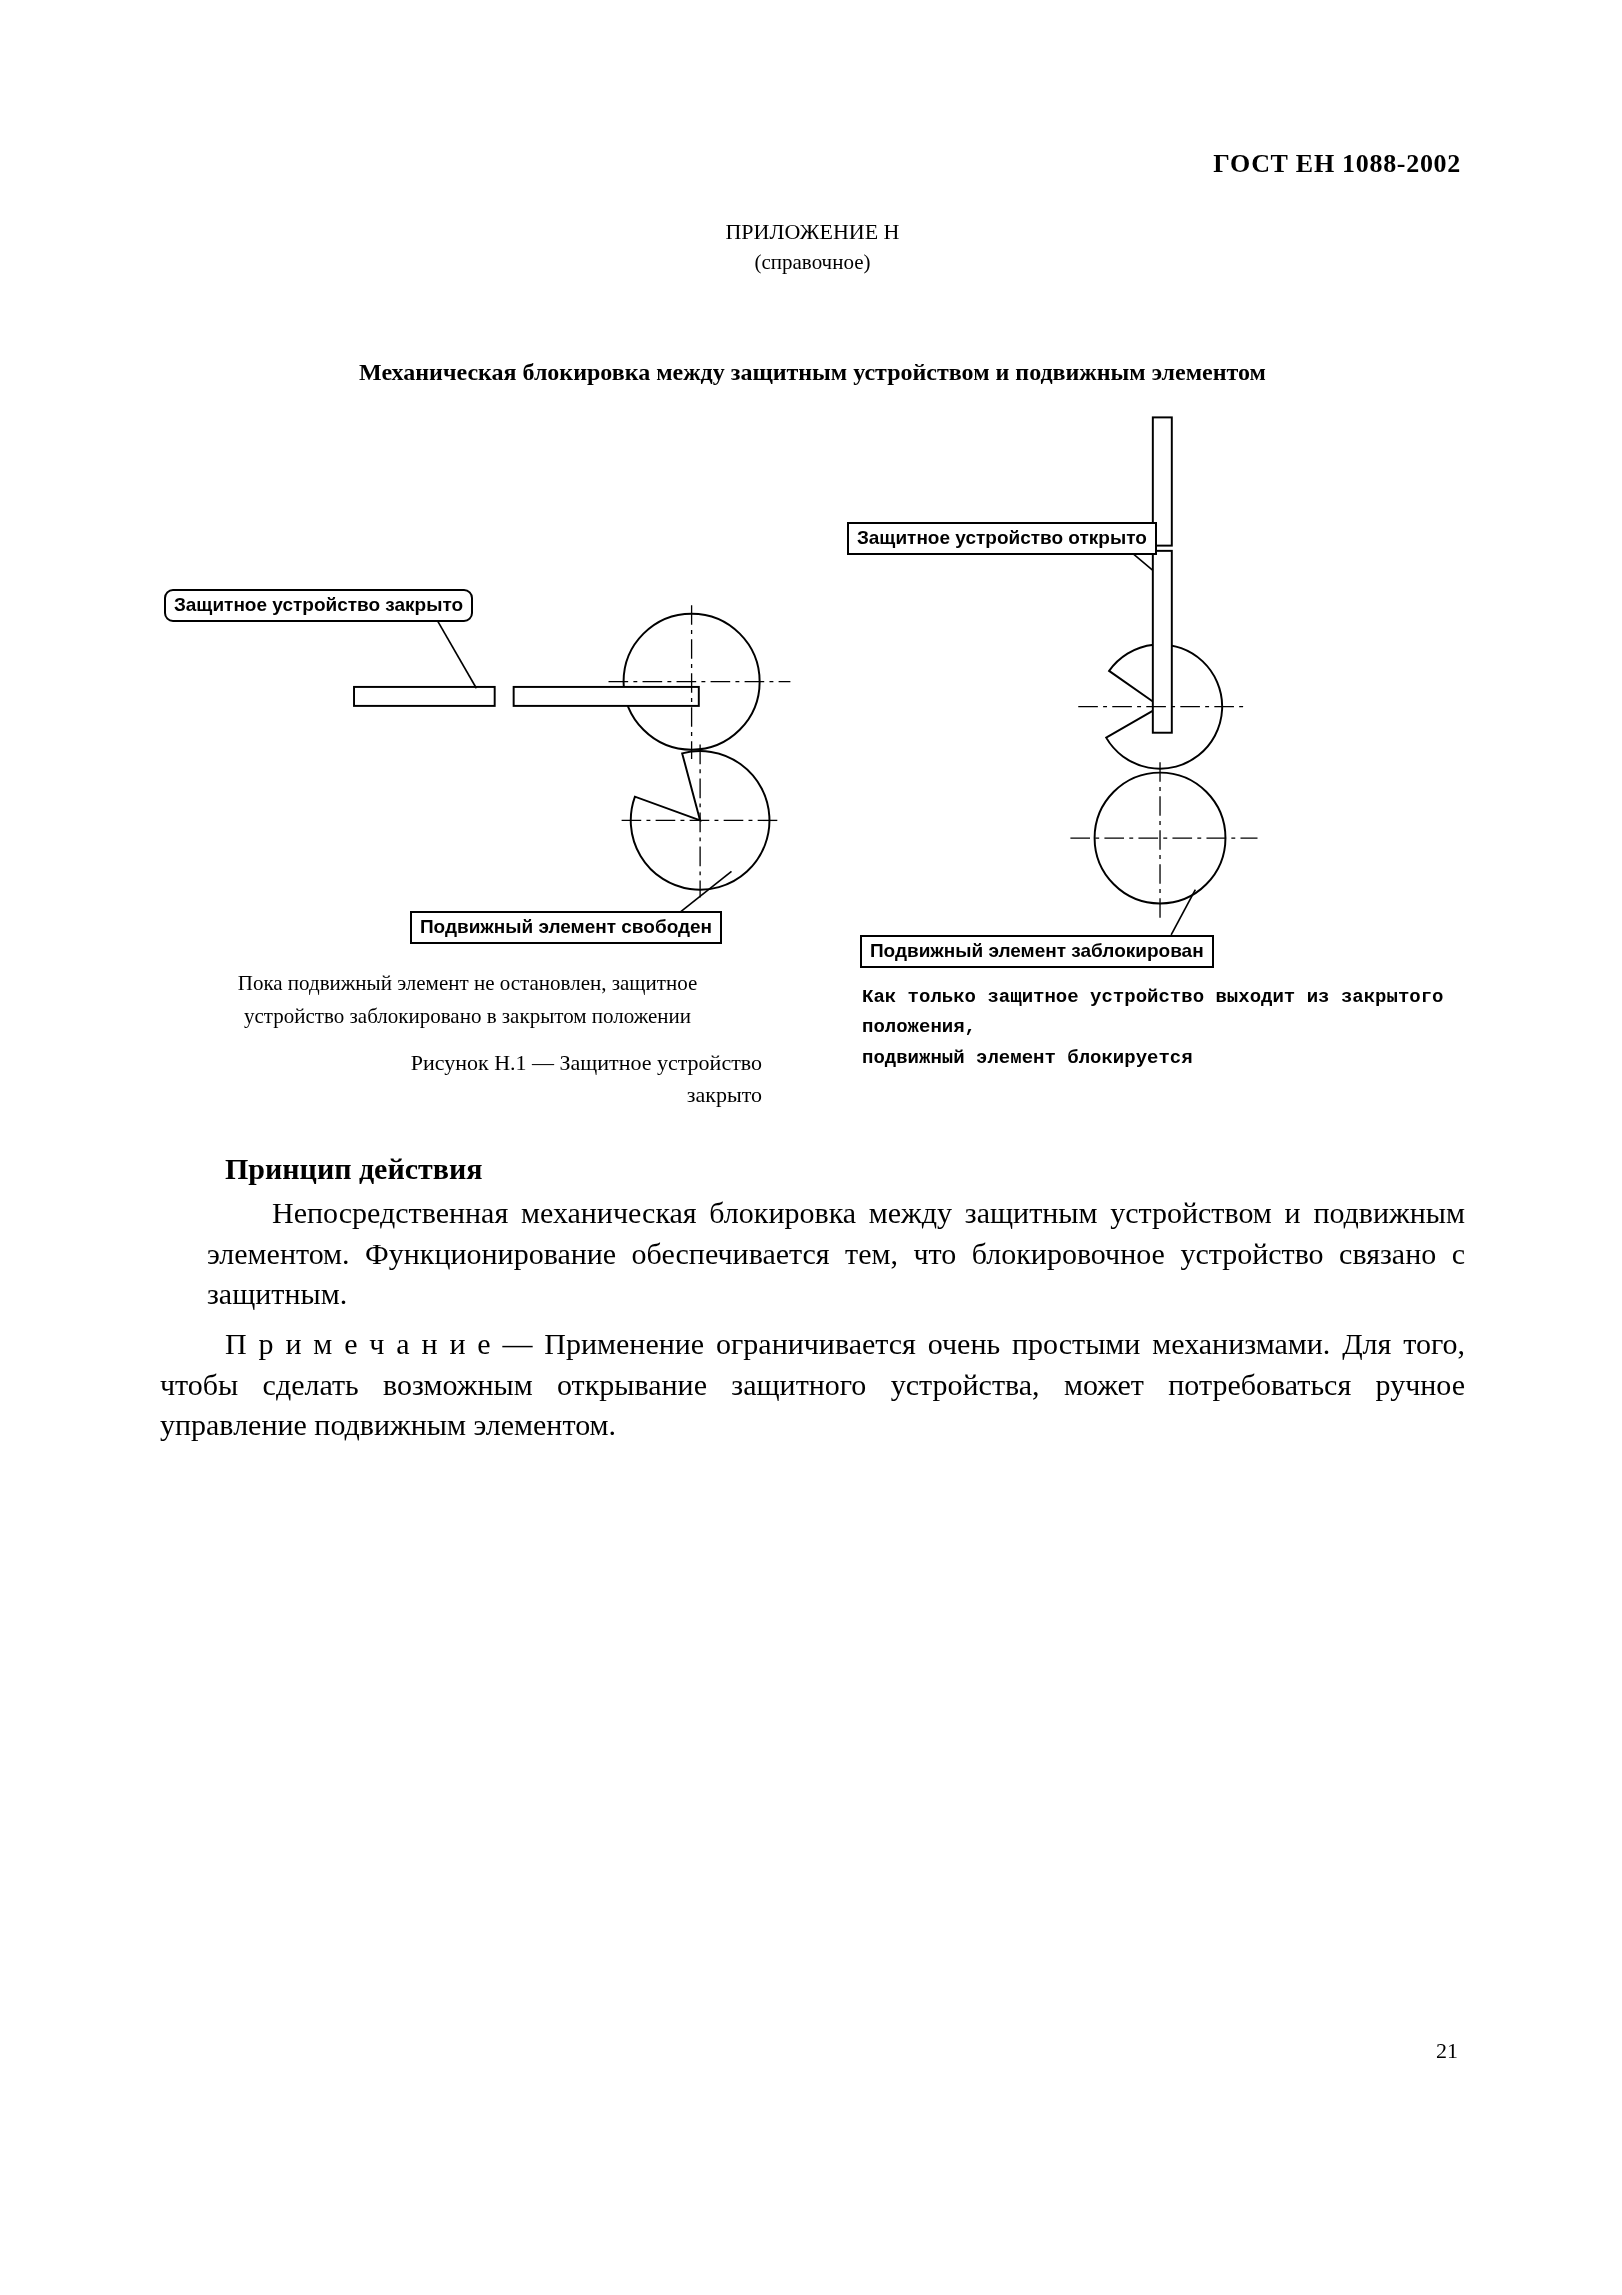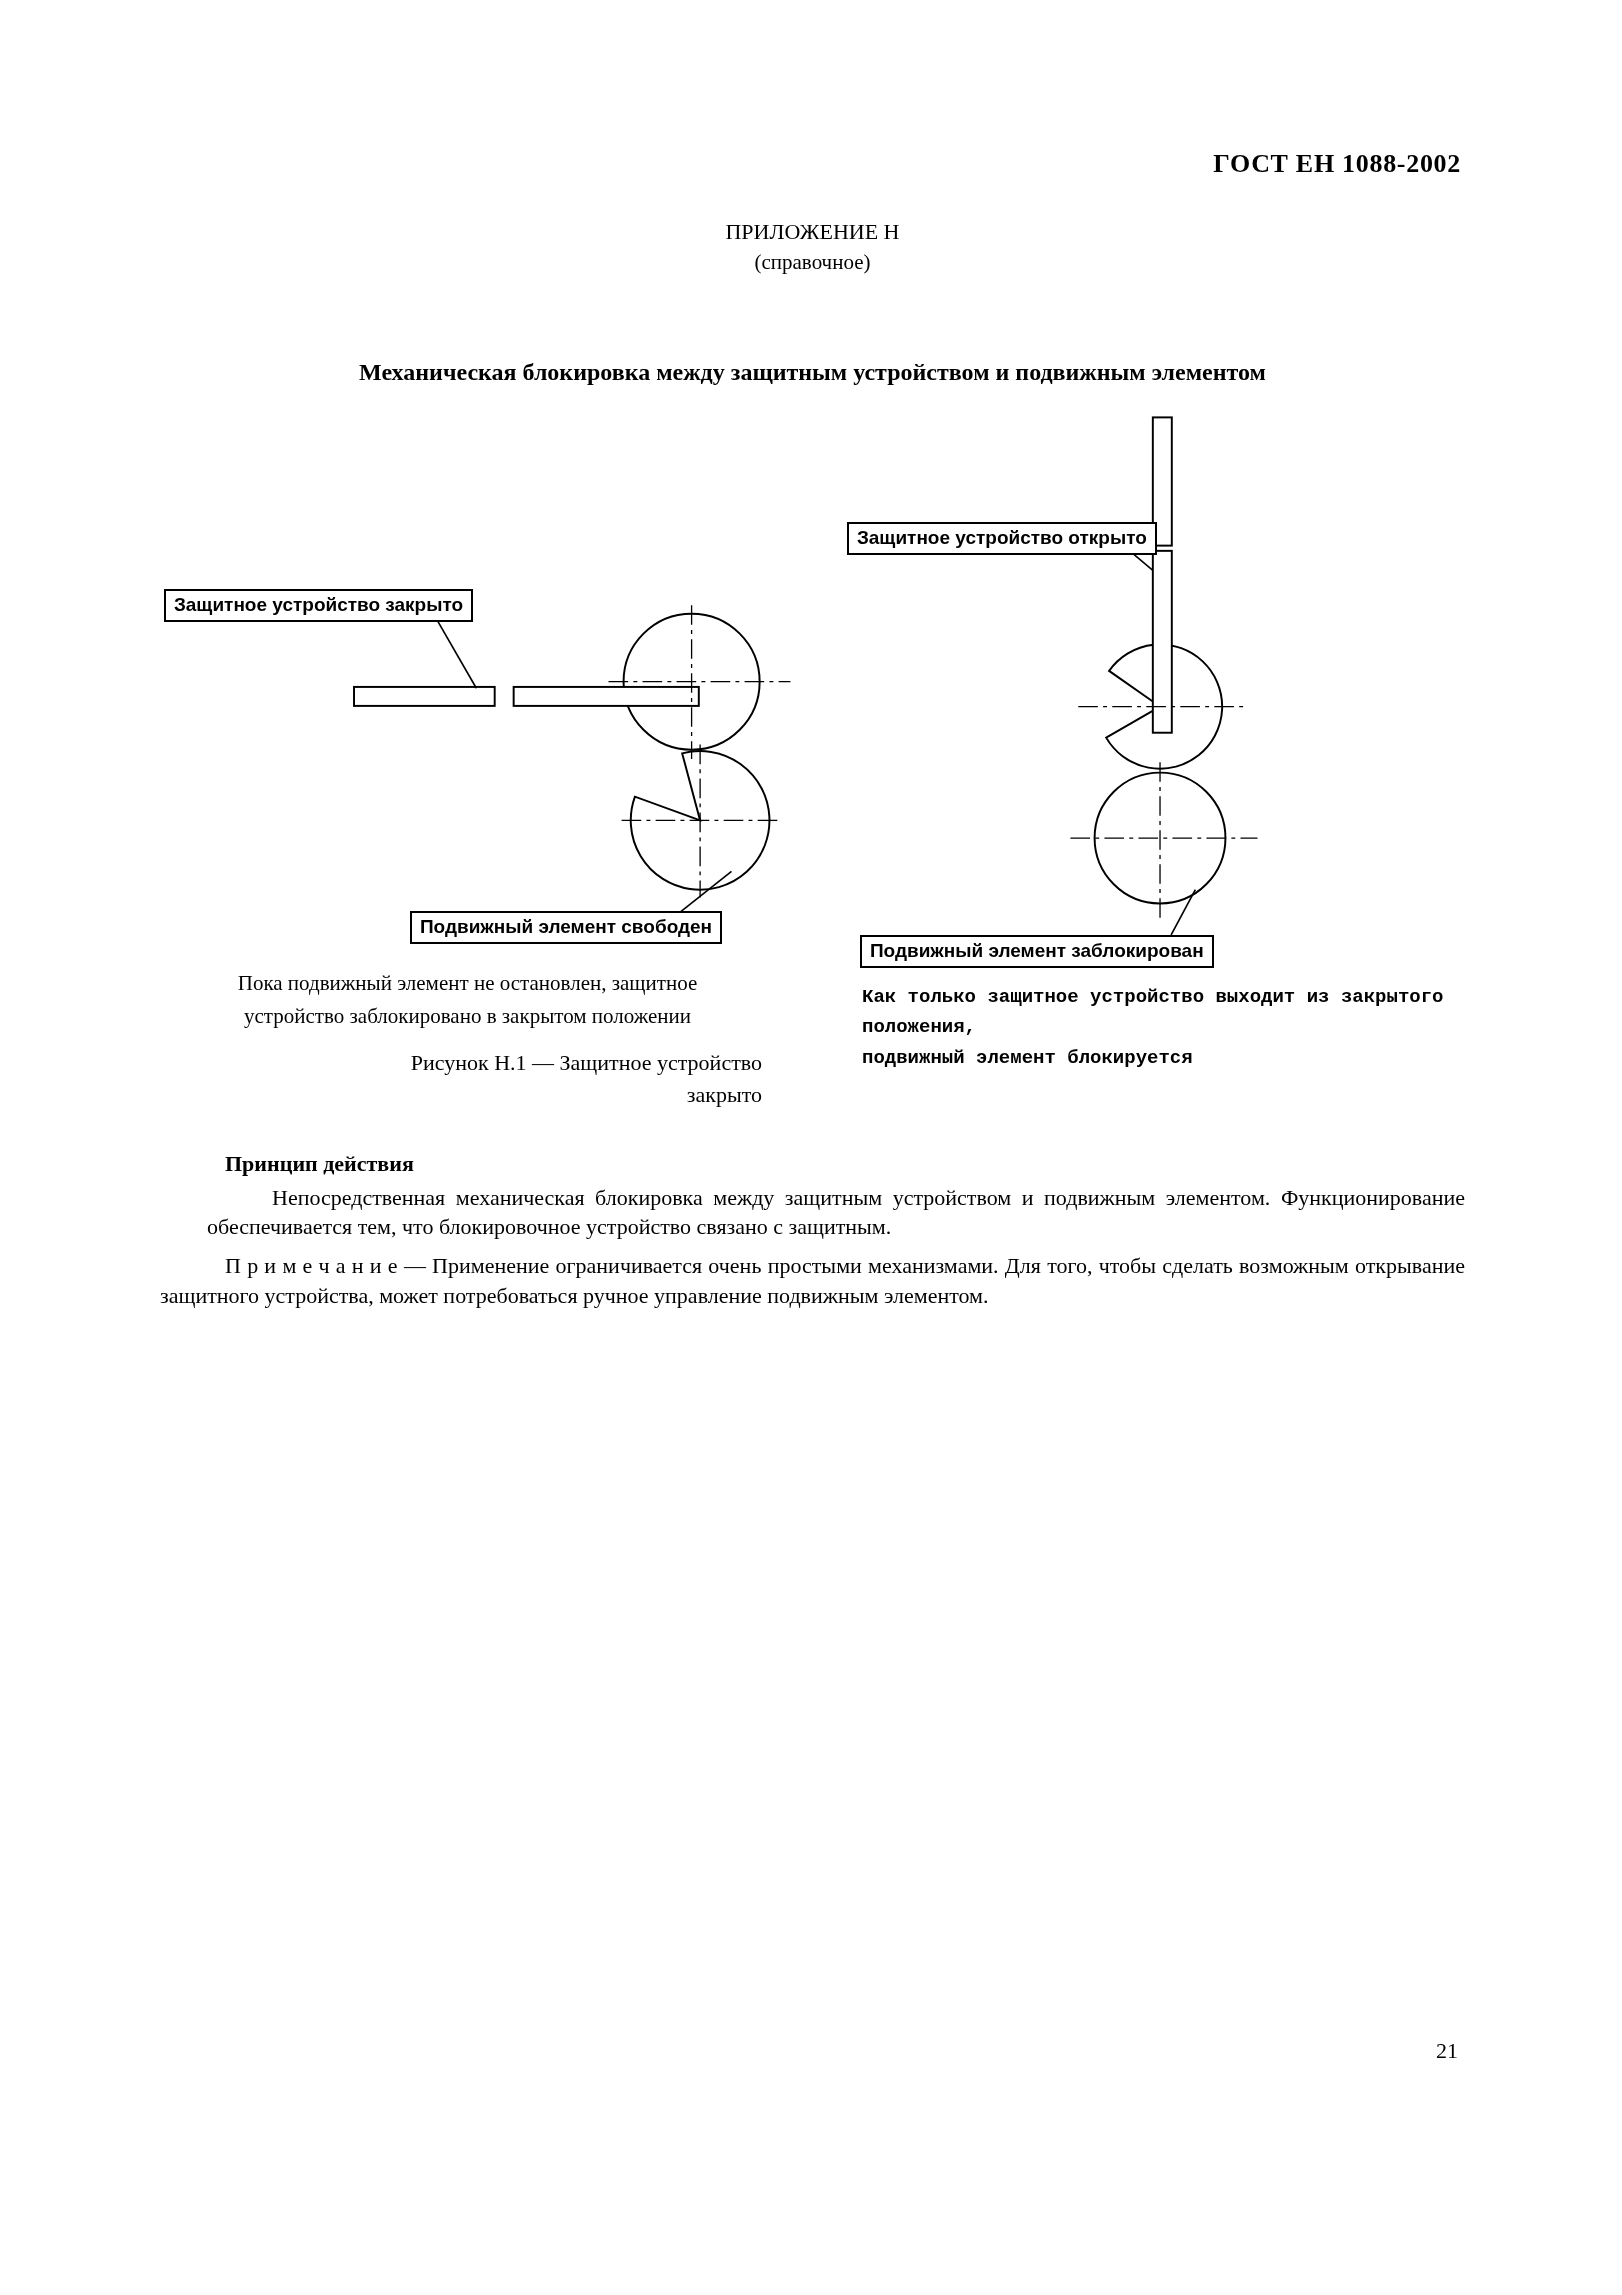--- a/index.html
+++ b/index.html
@@ -52,21 +52,21 @@
     font-weight:bold; font-size:19px; line-height:1.6;
   }
   .figcap {
     position:absolute; width:589px;
     text-align:right; font-size:22px; line-height:1.45;
   }
   .figcap-1 { left:173px; top:1047px; }
   .figcap-2 { left:851px; top:1055px; }
   .body-block {
     position:absolute; left:160px; top:1149px; width:1305px;
-    font-size:22px; line-height:1.35;
+    font-size:30px; line-height:1.35;
   }
   .principle-heading { font-weight:bold; margin-left:65px; margin-bottom:3.9px; }
   .para { text-align:justify; text-indent:65px;margin-left:47px; }
   .note-para { text-align:justify; text-indent:65px; margin-top:9.2px; }
   .page-number {
     position:absolute; top:2038px; right:164px;
     font-size:22px;
   }
   .lnf { stroke:#000; stroke-width:3; fill:#fff; }
   .cl  { stroke:#000; stroke-width:2; fill:none; stroke-dasharray:30 8 6 8; }
@@ -107,21 +107,21 @@
     <rect x="1762" y="842" width="29" height="278" class="lnf"></rect>
 
     <line x1="1648" y1="1080" x2="1905" y2="1080" class="cl"></line>
     <line x1="1636" y1="1281" x2="1922" y2="1281" class="cl"></line>
     <line x1="1773" y1="1165" x2="1773" y2="1405" class="cl"></line>
 
     <line x1="1698" y1="818" x2="1762" y2="872" class="ldr"></line>
     <line x1="1790" y1="1429" x2="1827" y2="1360" class="ldr"></line>
   </svg>
 
-  <div class="callout" style="left:164px; top:589px;">Защитное устройство закрыто</div>
+  <div class="callout" style="left:164px; top:589px;border-radius:9px;">Защитное устройство закрыто</div>
   <div class="callout" style="left:410px; top:911px;">Подвижный элемент свободен</div>
   <div class="callout" style="left:847px; top:522px;">Защитное устройство открыто</div>
   <div class="callout" style="left:860px; top:935px;">Подвижный элемент заблокирован</div>
 
   <div class="desc-serif">
     <div>Пока подвижный элемент не остановлен, защитное</div>
     <div>устройство заблокировано в закрытом положении</div>
   </div>
   <div class="desc-sans">
     <div>Как только защитное устройство выходит из закрытого положения,</div>

